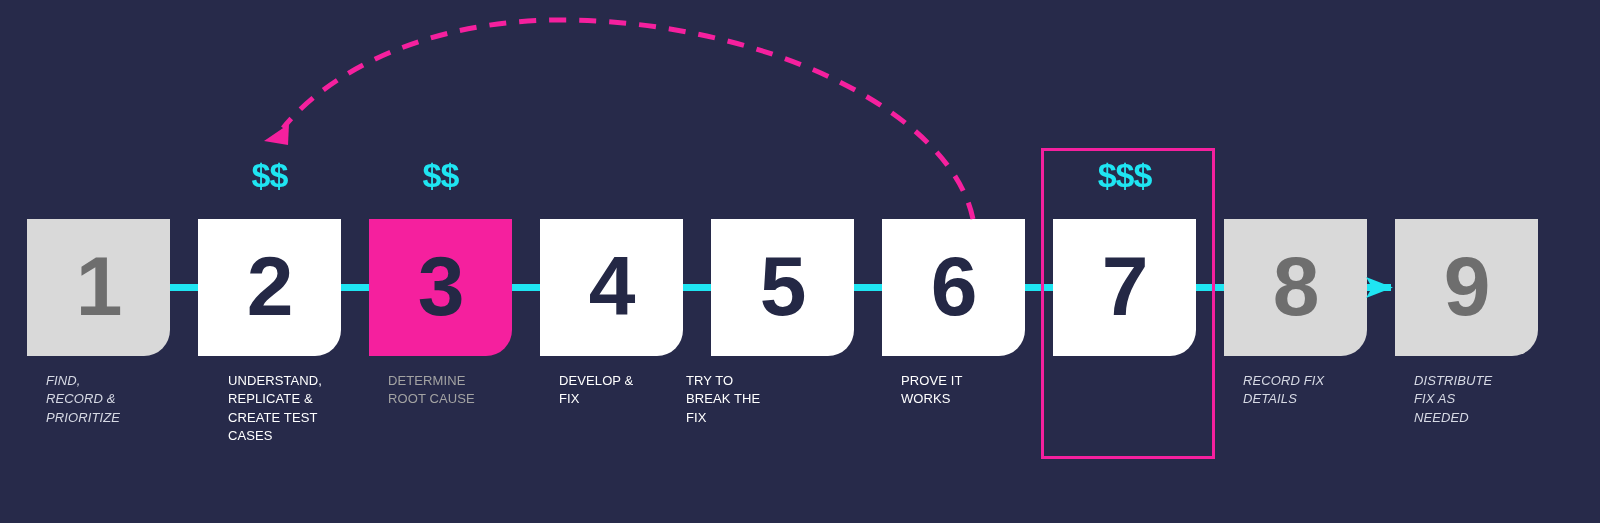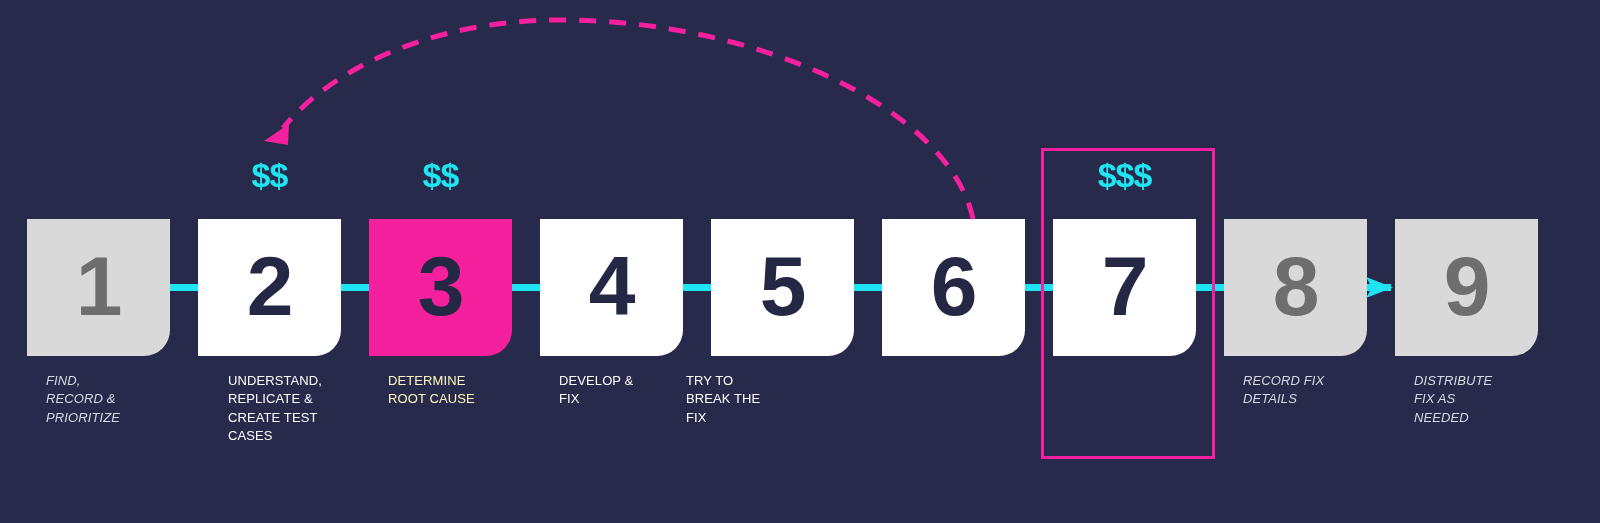--- a/index.html
+++ b/index.html
@@ -59,21 +59,21 @@
     width: 160px;
     font-size: 13px;
     font-weight: 400;
     line-height: 1.42;
     letter-spacing: 0.1px;
     text-transform: uppercase;
     white-space: pre-line;
   }
   .label.white-txt { color: #ffffff; font-style: normal; }
   .label.gray-txt  { color: #d6d9e4; font-style: italic; }
-  .label.pink-txt  { color: #fef9c3; font-style: normal; }
+  .label.pink-txt  { color: #a3a3a3; font-style: normal; }
 
   
   .cost {
     position: absolute;
     top: 158px;
     color: #1fe5f2;
     font-size: 34px;
     font-weight: 700;
     letter-spacing: -1px;
     line-height: 1;
@@ -158,20 +158,22 @@
 REPLICATE &amp;
 CREATE TEST
 CASES</div>
   <div class="label pink-txt" style="left:388px;">DETERMINE
 ROOT CAUSE</div>
   <div class="label white-txt" style="left:559px;">DEVELOP &amp;
 FIX</div>
   <div class="label white-txt" style="left:686px;">TRY TO
 BREAK THE
 FIX</div>
+  <div class="label white-txt" style="left:901px;">PROVE IT
+WORKS</div>
   <div class="label gray-txt" style="left:1414px;">DISTRIBUTE
 FIX AS
 NEEDED</div>
   <div class="label gray-txt" style="left:1243px;">RECORD FIX
 DETAILS</div>
 
   <svg class="overlay" viewBox="0 0 1600 523">
 
     <path d="M 973 219 C 950 110 760 20 560 20 C 430 20 330 70 283 128" fill="none" stroke="#f5209e" stroke-width="5" stroke-dasharray="17 13" stroke-linecap="butt"></path>
     <polygon points="264,141 289,124 288,145" fill="#f5209e"></polygon>

